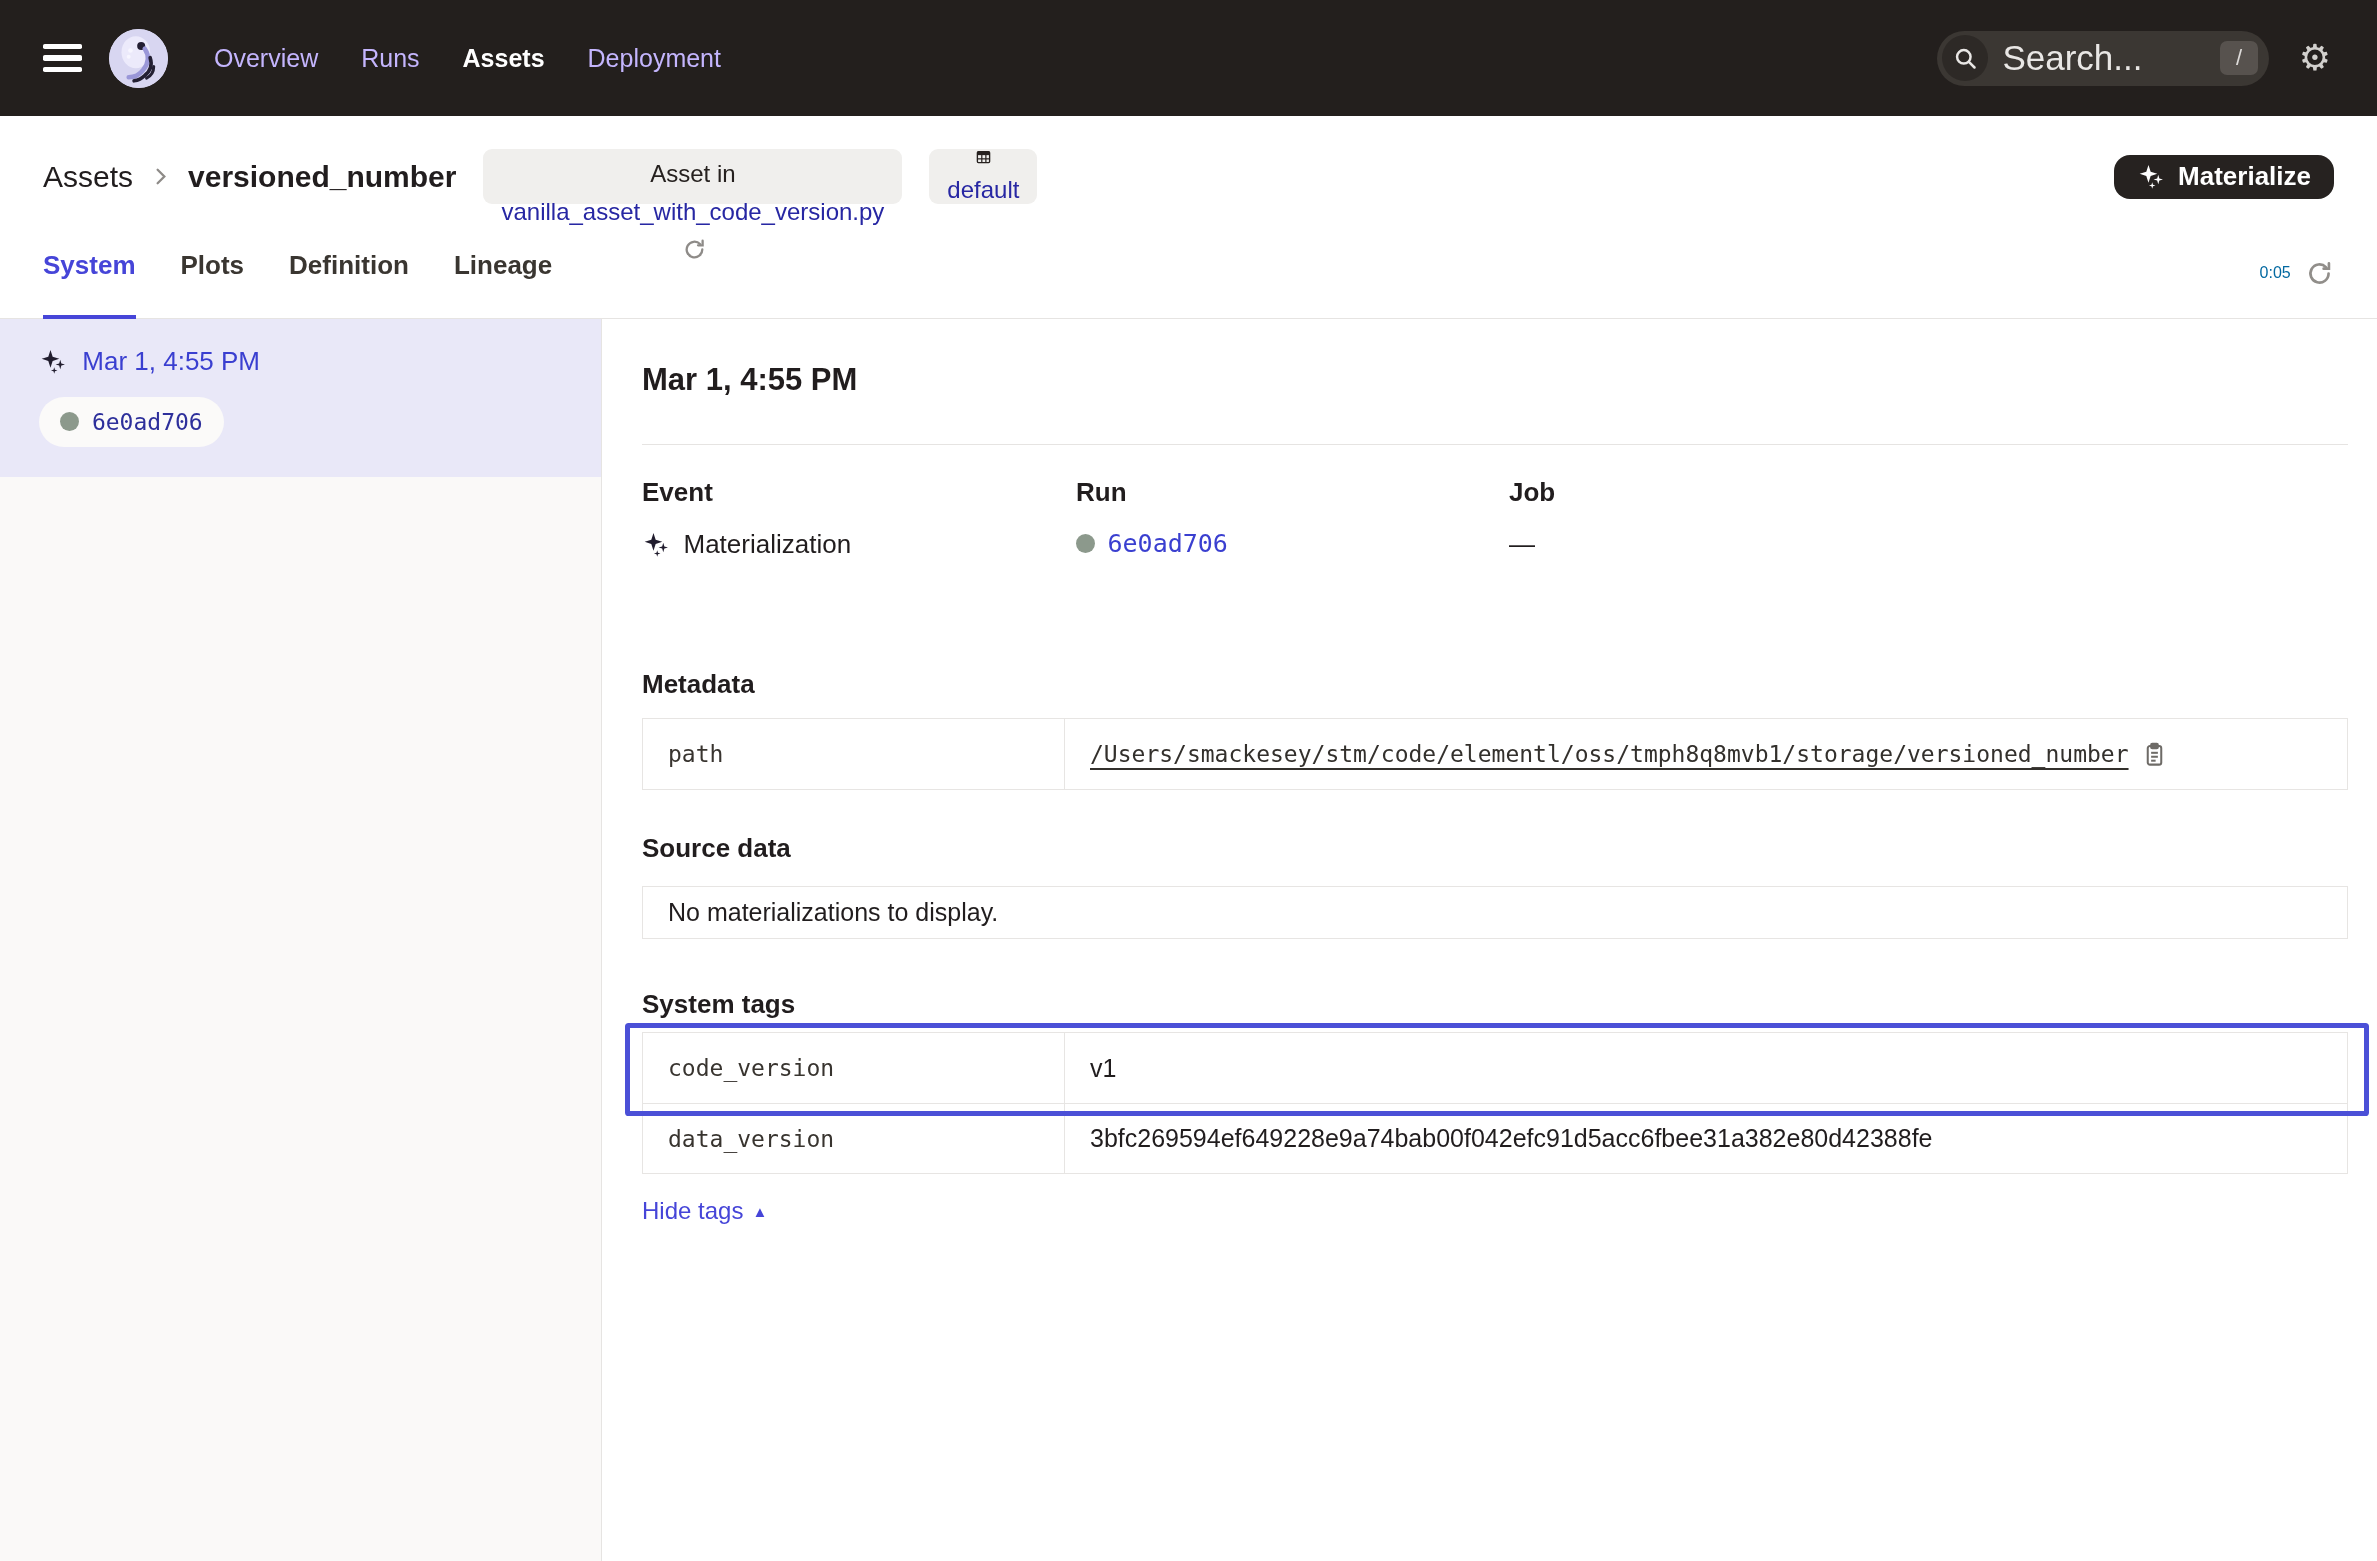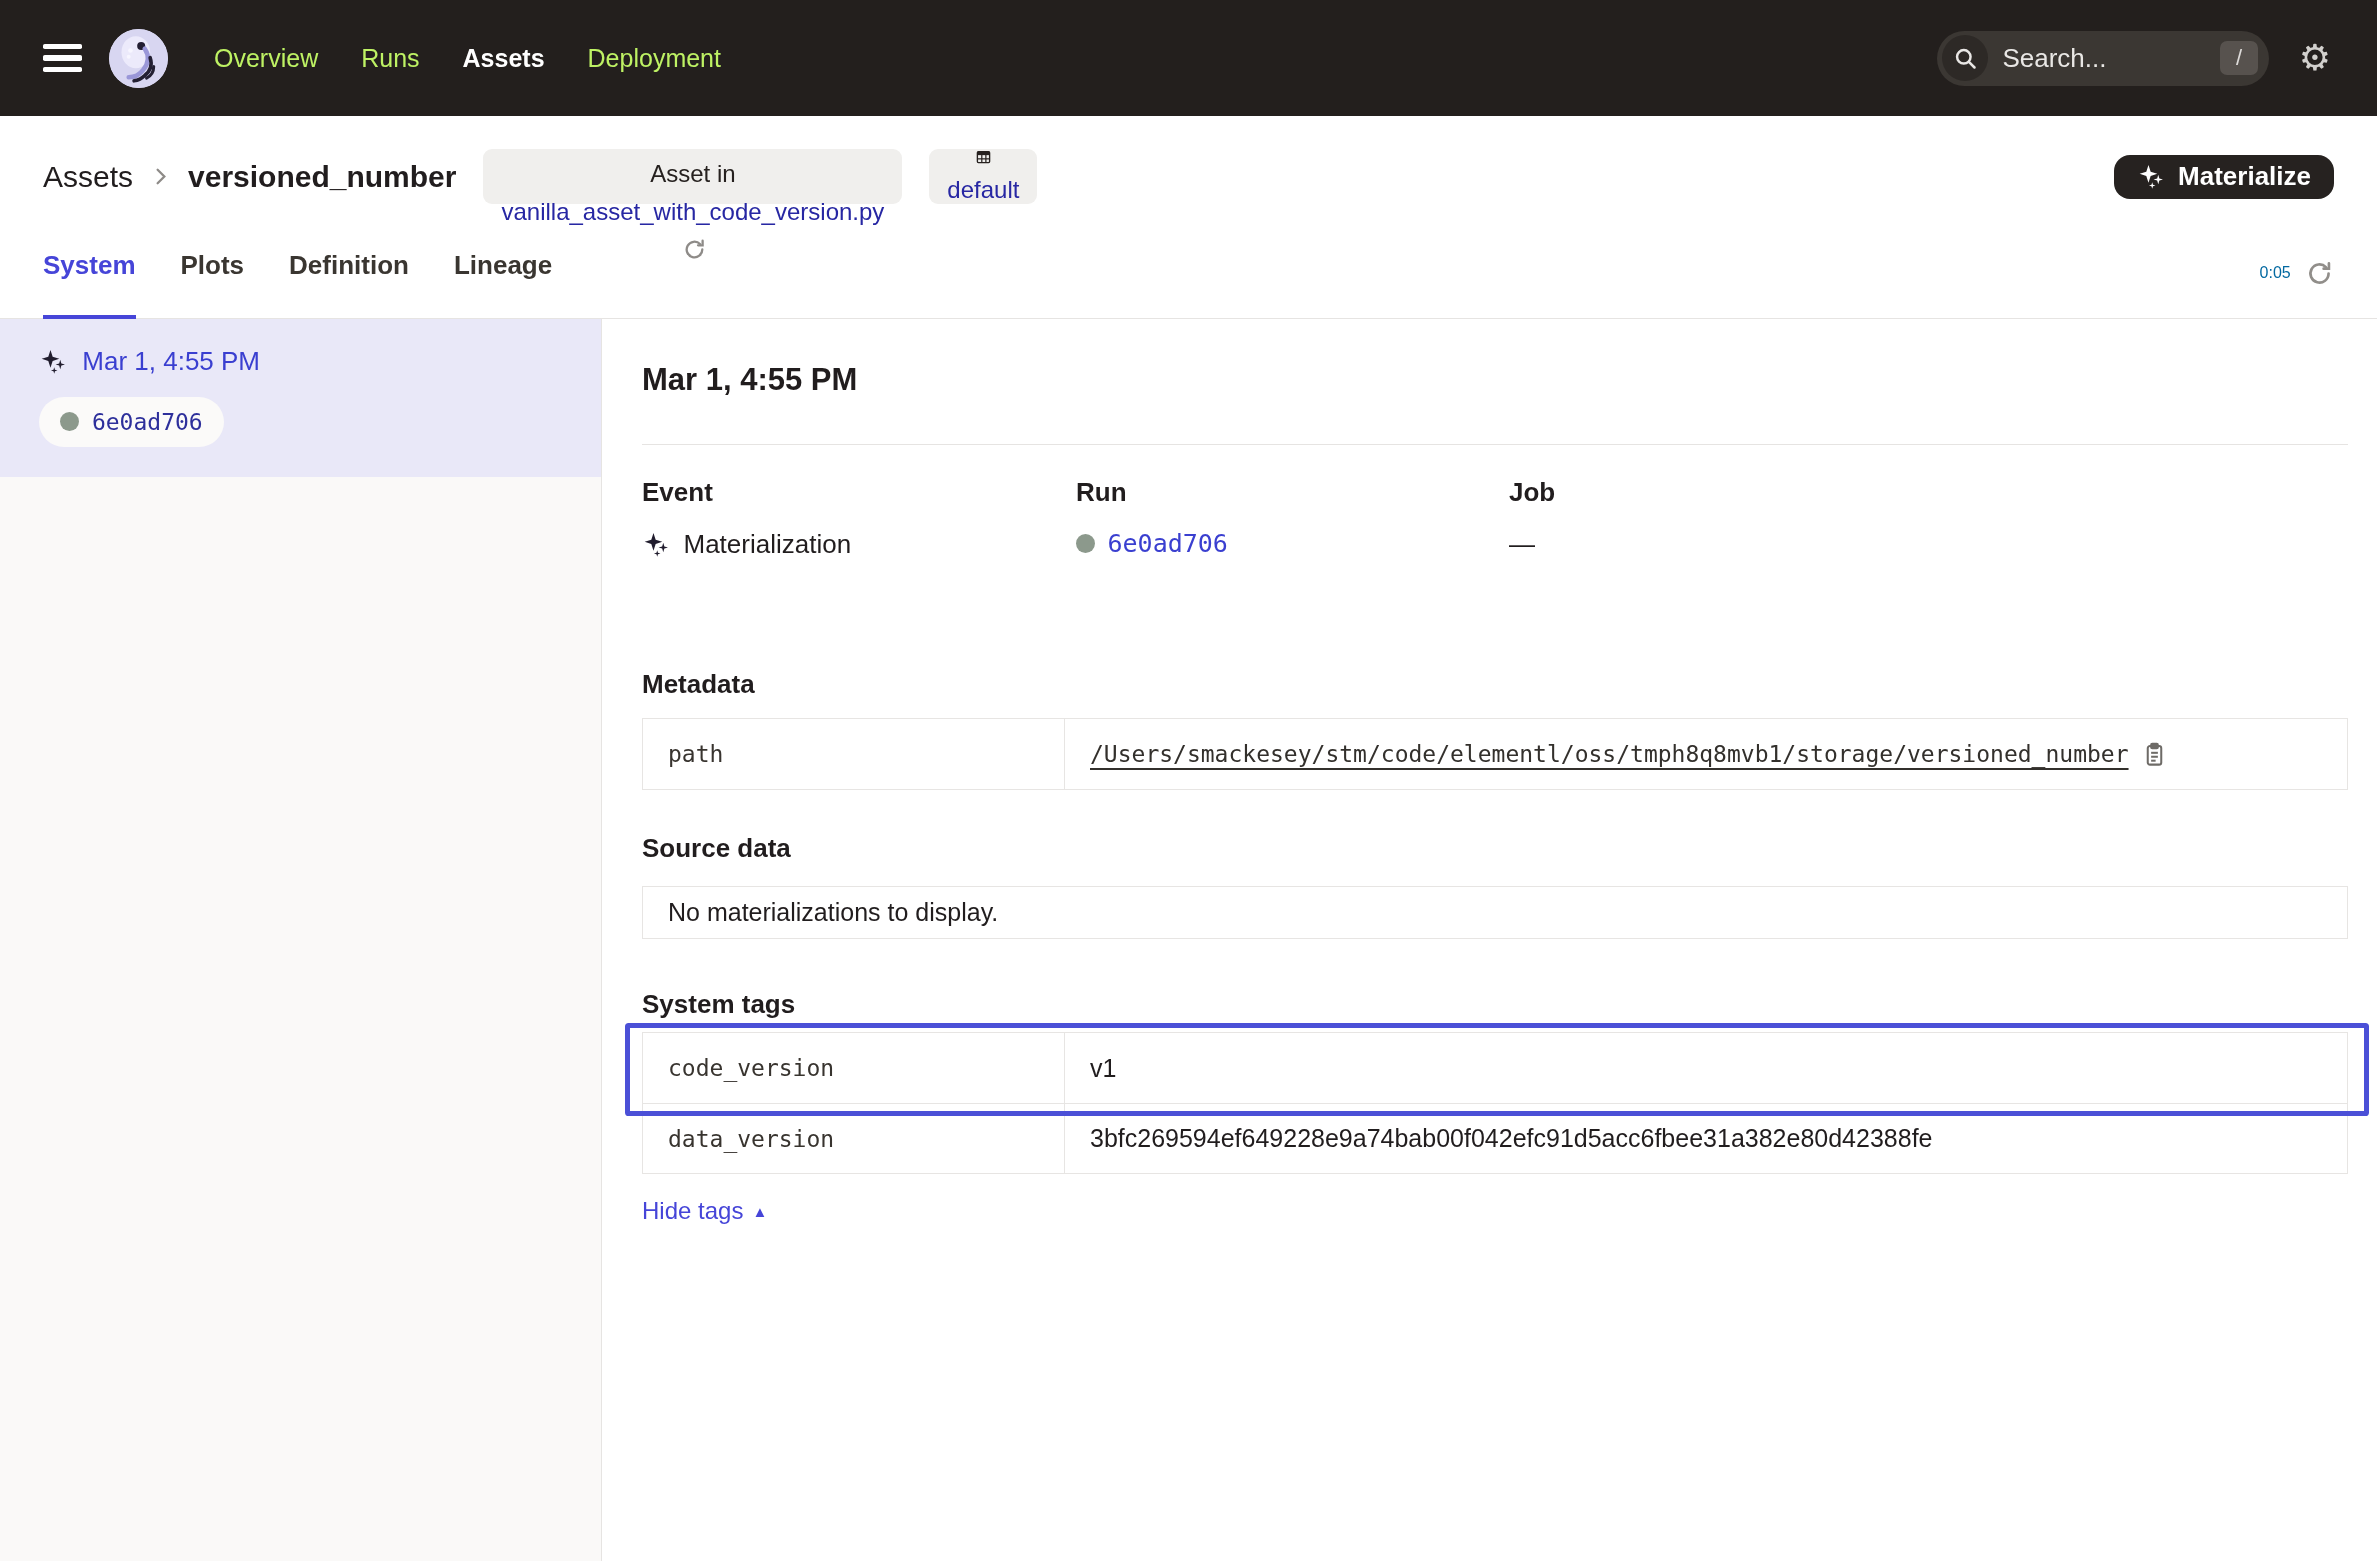--- a/index.html
+++ b/index.html
@@ -15,28 +15,28 @@
   
   .topnav {
     height: 116px; background: #231f1d;
     display: flex; align-items: center;
     padding: 0 46px 0 43px;
   }
   .hamburger { width: 39px; height: 29px; display: flex; flex-direction: column; justify-content: space-between; cursor: pointer; margin-right: 27px; }
   .hamburger span { display: block; height: 5.4px; background: #ffffff; border-radius: 1.8px; }
   .logo { width: 59px; height: 59px; border-radius: 50%; background: #d8d6f1; position: relative; overflow: hidden; margin-right: 46px; flex: 0 0 auto; }
   .nav-links { display: flex; align-items: center; gap: 43px; }
-  .nav-link { font-size: 25px; font-weight: 500; color: #bef264; cursor: pointer; }
+  .nav-link { font-size: 25px; font-weight: 500; color: #c4b5fd; cursor: pointer; }
   .nav-link.active { color: #ffffff; font-weight: 700; }
   .search-pill {
     margin-left: auto; width: 332px; height: 55px; border-radius: 28px;
     background: #3b3733; display: flex; align-items: center; padding: 0 10.7px 0 5.4px; cursor: text;
   }
   .search-iconwrap { width: 46px; height: 46px; border-radius: 50%; background: #2d2926; display: flex; align-items: center; justify-content: center; }
-  .search-text { color: #e9e7e5; font-size: 26px; margin-left: 14.3px; }
+  .search-text { color: #e9e7e5; font-size: 35px; margin-left: 14.3px; }
   .slash-key {
     margin-left: auto; width: 38px; height: 34px; background: #57524e; border-radius: 7.1px;
     color: #dedcda; font-size: 22px; display: flex; align-items: center; justify-content: center;
   }
   .gear { margin-left: 30px; font-size: 36px; color: #d2d0cd; cursor: pointer; line-height: 1; }
 
   
   .header { height: 121px; display: flex; align-items: center; padding: 0 43px; background: #ffffff; }
   .breadcrumb { display: flex; align-items: center; font-size: 30px; }
   .crumb-root { color: #211d1e; font-weight: 500; cursor: pointer; }

